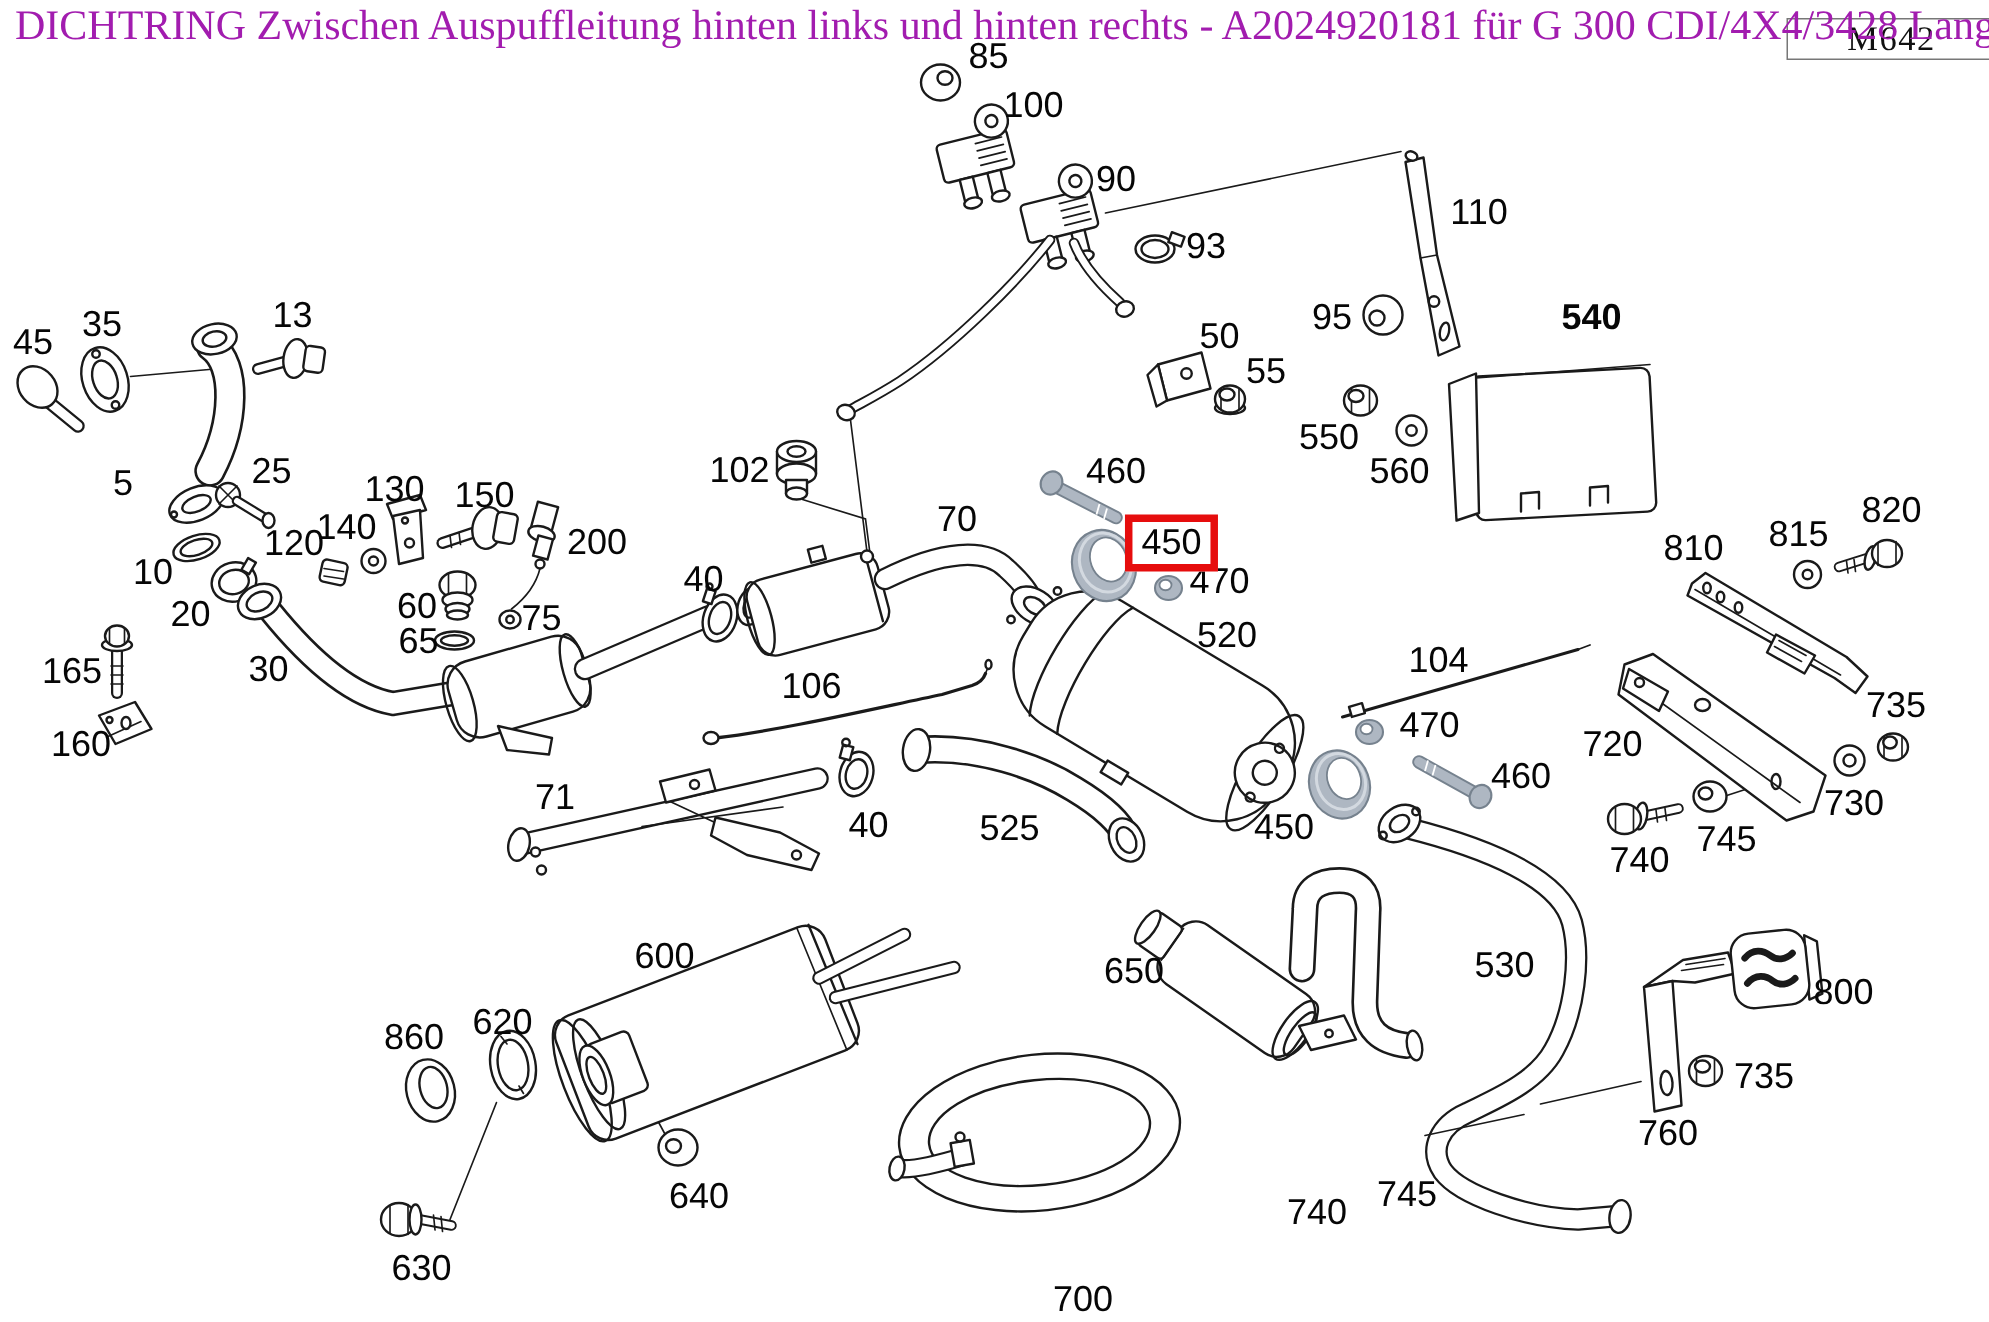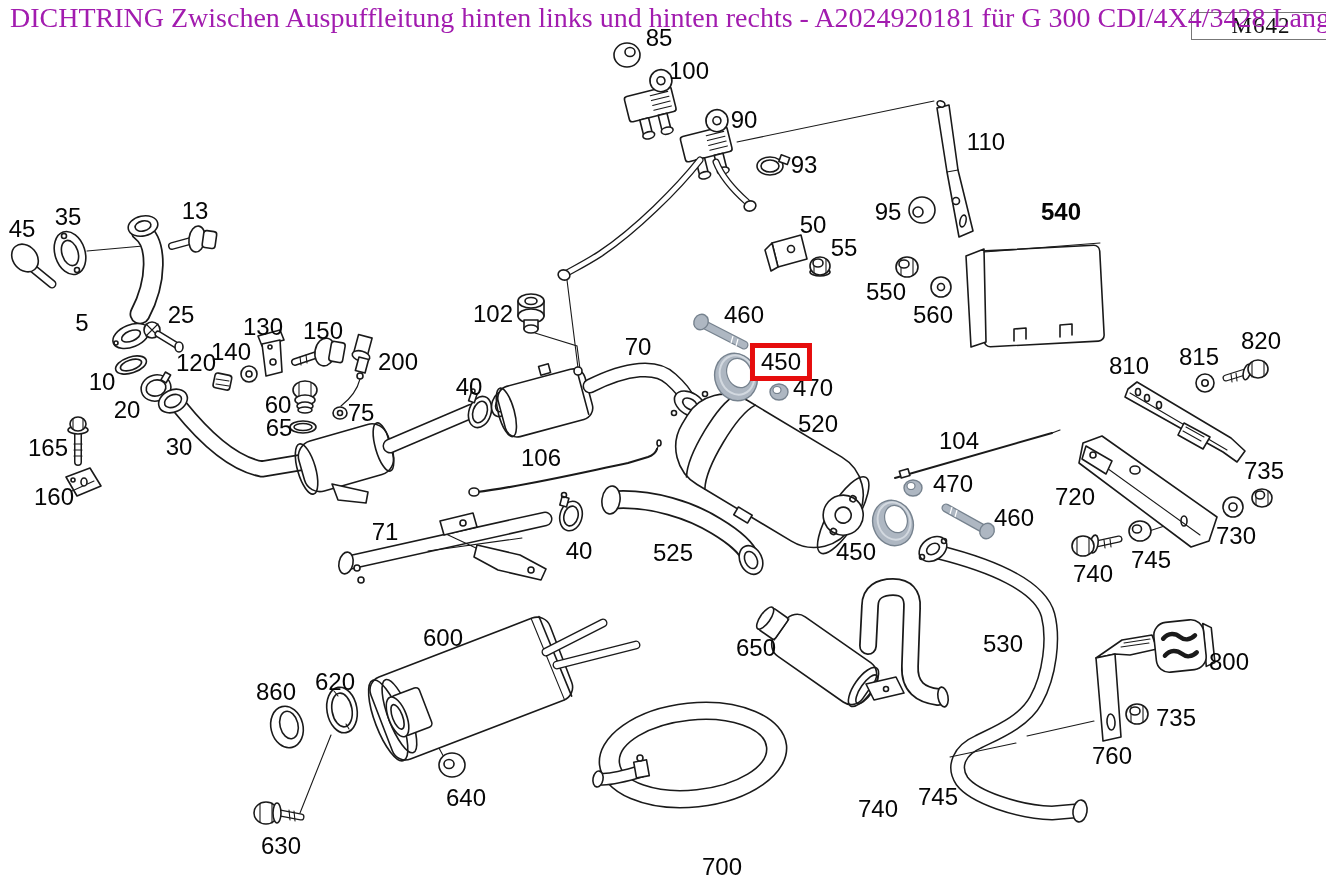--- a/index.html
+++ b/index.html
@@ -534,21 +534,21 @@
       <div class="part-label" style="left: 278px; top: 405px;">60</div>
       <div class="part-label" style="left: 279px; top: 428px;">65</div>
       <div class="part-label" style="left: 361px; top: 413px;">75</div>
       <div class="part-label" style="left: 48px; top: 448px;">165</div>
       <div class="part-label" style="left: 54px; top: 497px;">160</div>
       <div class="part-label" style="left: 179px; top: 447px;">30</div>
       <div class="part-label" style="left: 469px; top: 387px;">40</div>
       <div class="part-label" style="left: 493px; top: 314px;">102</div>
       <div class="part-label" style="left: 638px; top: 347px;">70</div>
       <div class="part-label" style="left: 541px; top: 458px;">106</div>
-      <div class="part-label" style="left: 385px; top: 532px;">71</div>
+      <div class="part-label" style="left: 370px; top: 532px;">71</div>
       <div class="part-label" style="left: 579px; top: 551px;">40</div>
       <div class="part-label" style="left: 673px; top: 553px;">525</div>
       <div class="part-label" style="left: 659px; top: 38px;">85</div>
       <div class="part-label" style="left: 689px; top: 71px;">100</div>
       <div class="part-label" style="left: 744px; top: 120px;">90</div>
       <div class="part-label" style="left: 804px; top: 165px;">93</div>
       <div class="part-label" style="left: 986px; top: 142px;">110</div>
       <div class="part-label" style="left: 888px; top: 212px;">95</div>
       <div class="part-label" style="left: 813px; top: 225px;">50</div>
       <div class="part-label" style="left: 844px; top: 248px; text-align: center;">55</div>

